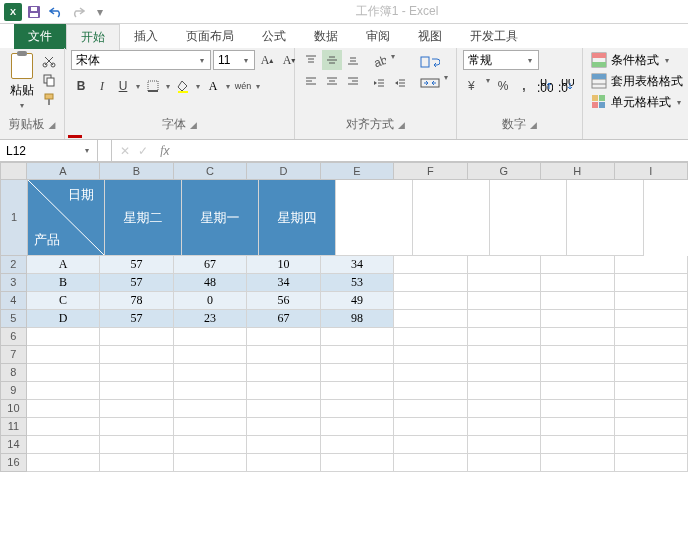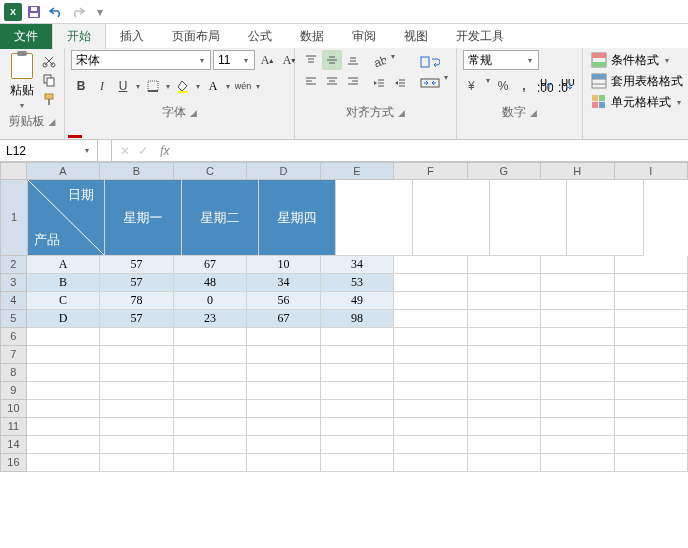--- a/index.html
+++ b/index.html
@@ -2,26 +2,26 @@
 <html><head>
 <meta charset="utf-8">
 <style>
 *{box-sizing:border-box;margin:0;padding:0;font-family:"Microsoft YaHei",SimSun,sans-serif;font-size:12px}
 body{background:#fff;width:688px;height:548px;overflow:hidden}
 .titlebar{height:24px;background:#fff;border-bottom:1px solid #d4d4d4;display:flex;align-items:center;padding:0 4px}
 .titlebar .qat{display:flex;gap:2px;align-items:center}
 .titlebar .qat-btn{width:20px;height:20px;display:flex;align-items:center;justify-content:center;color:#444}
 .titlebar .excel-icon{width:18px;height:18px;background:#217346;color:#fff;display:flex;align-items:center;justify-content:center;font-size:9px;font-weight:bold;border-radius:2px}
 .titlebar .title{flex:1;text-align:center;color:#b8b8b8;font-size:12px}
-.tabs{height:24px;display:flex;align-items:center;background:#fff;padding-left:0}
+.tabs{height:24px;display:flex;align-items:flex-start;background:#fff;padding-left:14px}
 .tab{padding:4px 14px;color:#444;cursor:pointer;font-size:12px}
 .tab.file{background:#217346;color:#fff}
 .tab.active{background:#f1f1f1;border:1px solid #d4d4d4;border-bottom:none;color:#217346}
 .ribbon{height:92px;background:#f1f1f1;border-bottom:1px solid #c6c6c6;display:flex}
-.group{border-right:1px solid #d4d4d4;padding:2px 6px 16px;display:flex;flex-direction:column;position:relative}
+.group{border-right:1px solid #d4d4d4;padding:2px 6px 4px;display:flex;flex-direction:column;position:relative}
 .group-body{flex:1;display:flex;align-items:flex-start;gap:2px}
 .group-label{text-align:center;color:#666;font-size:11px;padding:1px 0 2px;display:flex;justify-content:center;align-items:center;gap:4px}
 .group-label .dlg{font-size:9px;color:#888;cursor:pointer}
 .big-btn{display:flex;flex-direction:column;align-items:center;gap:2px;padding:2px 4px;cursor:pointer}
 .big-btn .ico{width:24px;height:28px;display:flex;align-items:center;justify-content:center}
 .paste-ico{width:22px;height:26px;border:1px solid #b08830;background:#fff;border-radius:2px;position:relative}
 .paste-ico:before{content:"";position:absolute;top:-3px;left:5px;width:10px;height:5px;background:#888;border-radius:2px}
 .col{display:flex;flex-direction:column;gap:1px;padding-top:2px}
 .small-btn{width:18px;height:18px;display:flex;align-items:center;justify-content:center;cursor:pointer;color:#555}
 .font-select{width:140px;height:20px;border:1px solid #ababab;background:#fff;display:flex;align-items:center;padding:0 4px;justify-content:space-between}
@@ -76,20 +76,21 @@
           <path d="M5 2 L1 5 L5 8 M1 5 H9 A4 4 0 0 1 9 11" stroke="#2a6fc9" fill="none" stroke-width="1.5"></path>
         </svg>
       </div>
     <div class="qat-btn">
         <svg width="14" height="12" viewBox="0 0 14 12">
           <path d="M9 2 L13 5 L9 8 M13 5 H5 A4 4 0 0 0 5 11" stroke="#bdbdbd" fill="none" stroke-width="1.5"></path>
         </svg>
       </div>
     <div class="qat-btn" style="color:#888">▾</div>
   </div>
+  <div class="title">工作簿1 - Excel</div>
 </div>
 
 <div class="tabs">
   <div class="tab file">文件</div>
   <div class="tab active">开始</div>
   <div class="tab">插入</div>
   <div class="tab">页面布局</div>
   <div class="tab">公式</div>
   <div class="tab">数据</div>
   <div class="tab">审阅</div>
@@ -384,22 +385,22 @@
     </div>
     <div class="row r1" style="height:76px">
       <div class="rh sel" style="line-height:74px">1</div>
       <div class="cell diag-cell" style="width:77px">
         <svg class="diag-line">
           <line x1="0" y1="0" x2="100%" y2="100%" stroke="#fff" stroke-width="1"></line>
         </svg>
         <span class="diag-t1">日期</span>
         <span class="diag-t2">产品</span>
       </div>
+      <div class="cell header-cell" style="width:77px">星期二</div>
       <div class="cell header-cell" style="width:77px">星期一</div>
-      <div class="cell header-cell" style="width:77px">星期二</div>
       <div class="cell header-cell" style="width:77px">星期四</div>
       <div class="cell" style="width:77px"></div>
       <div class="cell" style="width:77px"></div>
       <div class="cell" style="width:77px"></div>
       <div class="cell" style="width:77px"></div>
     </div>
     <div class="row" style="height:18px">
       <div class="rh sel" style="line-height:16px">2</div>
       <div class="cell stripe0" style="width:77px">A</div>
       <div class="cell stripe0" style="width:77px">57</div>

